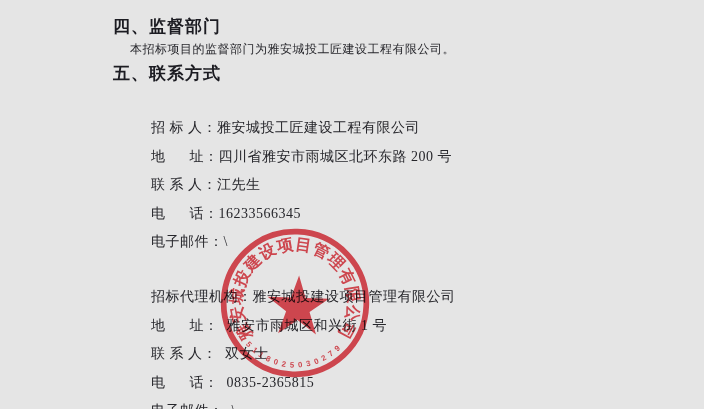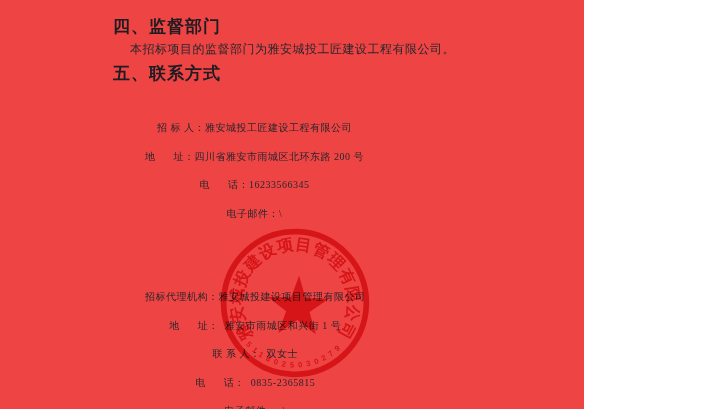--- a/index.html
+++ b/index.html
@@ -2,23 +2,23 @@
 <html><head>
 <meta charset="utf-8">
 <style>
   html, body {
     margin: 0;
     padding: 0;
     background: #ffffff;
   }
   .page {
     position: relative;
-    width: 584px;
+    width: 704px;
     height: 409px;
-    background: #ef4444;
+    background: #e5e5e5;
     overflow: hidden;
     font-family: "Liberation Serif", "DejaVu Serif", serif;
     color: #27272c;
   }
   .sec-heading {
     position: absolute;
     left: 113px;
     margin: 0;
     font-family: "Liberation Sans", "DejaVu Sans", sans-serif;
     font-size: 17px;
@@ -40,24 +40,23 @@
   }
   .contact-block {
     position: absolute;
     left: 127px;
   }
   .contact-block.tenderer { top: 86px; }
   .contact-block.agency  { top: 255px; }
   .row {
     height: 28.4px;
     line-height: 28.4px;
-    font-size: 10px;
+    font-size: 14px;
     white-space: pre;
     letter-spacing: 0.5px;
-    text-align: center;
   }
   .row .lbl { color: #26262b; }
   .row .val { color: #26262b; }
   .stamp {
     position: absolute;
     left: 219px;
     top: 227px;
     width: 152px;
     height: 152px;
     mix-blend-mode: multiply;
@@ -90,20 +89,23 @@
   <h2 class="sec-heading h5">五、联系方式</h2>
 
   <div class="contact-block tenderer">
     <div class="row">
       <span class="lbl">招 标 人：</span><span class="val">雅安城投工匠建设工程有限公司</span>
     </div>
     <div class="row">
       <span class="lbl">地      址：</span><span class="val">四川省雅安市雨城区北环东路 200 号</span>
     </div>
     <div class="row">
+      <span class="lbl">联 系 人：</span><span class="val">江先生</span>
+    </div>
+    <div class="row">
       <span class="lbl">电      话：</span><span class="val">16233566345</span>
     </div>
     <div class="row">
       <span class="lbl">电子邮件：</span><span class="val">\</span>
     </div>
   </div>
 
   <div class="contact-block agency">
     <div class="row">
       <span class="lbl">招标代理机构：</span><span class="val">雅安城投建设项目管理有限公司</span>

